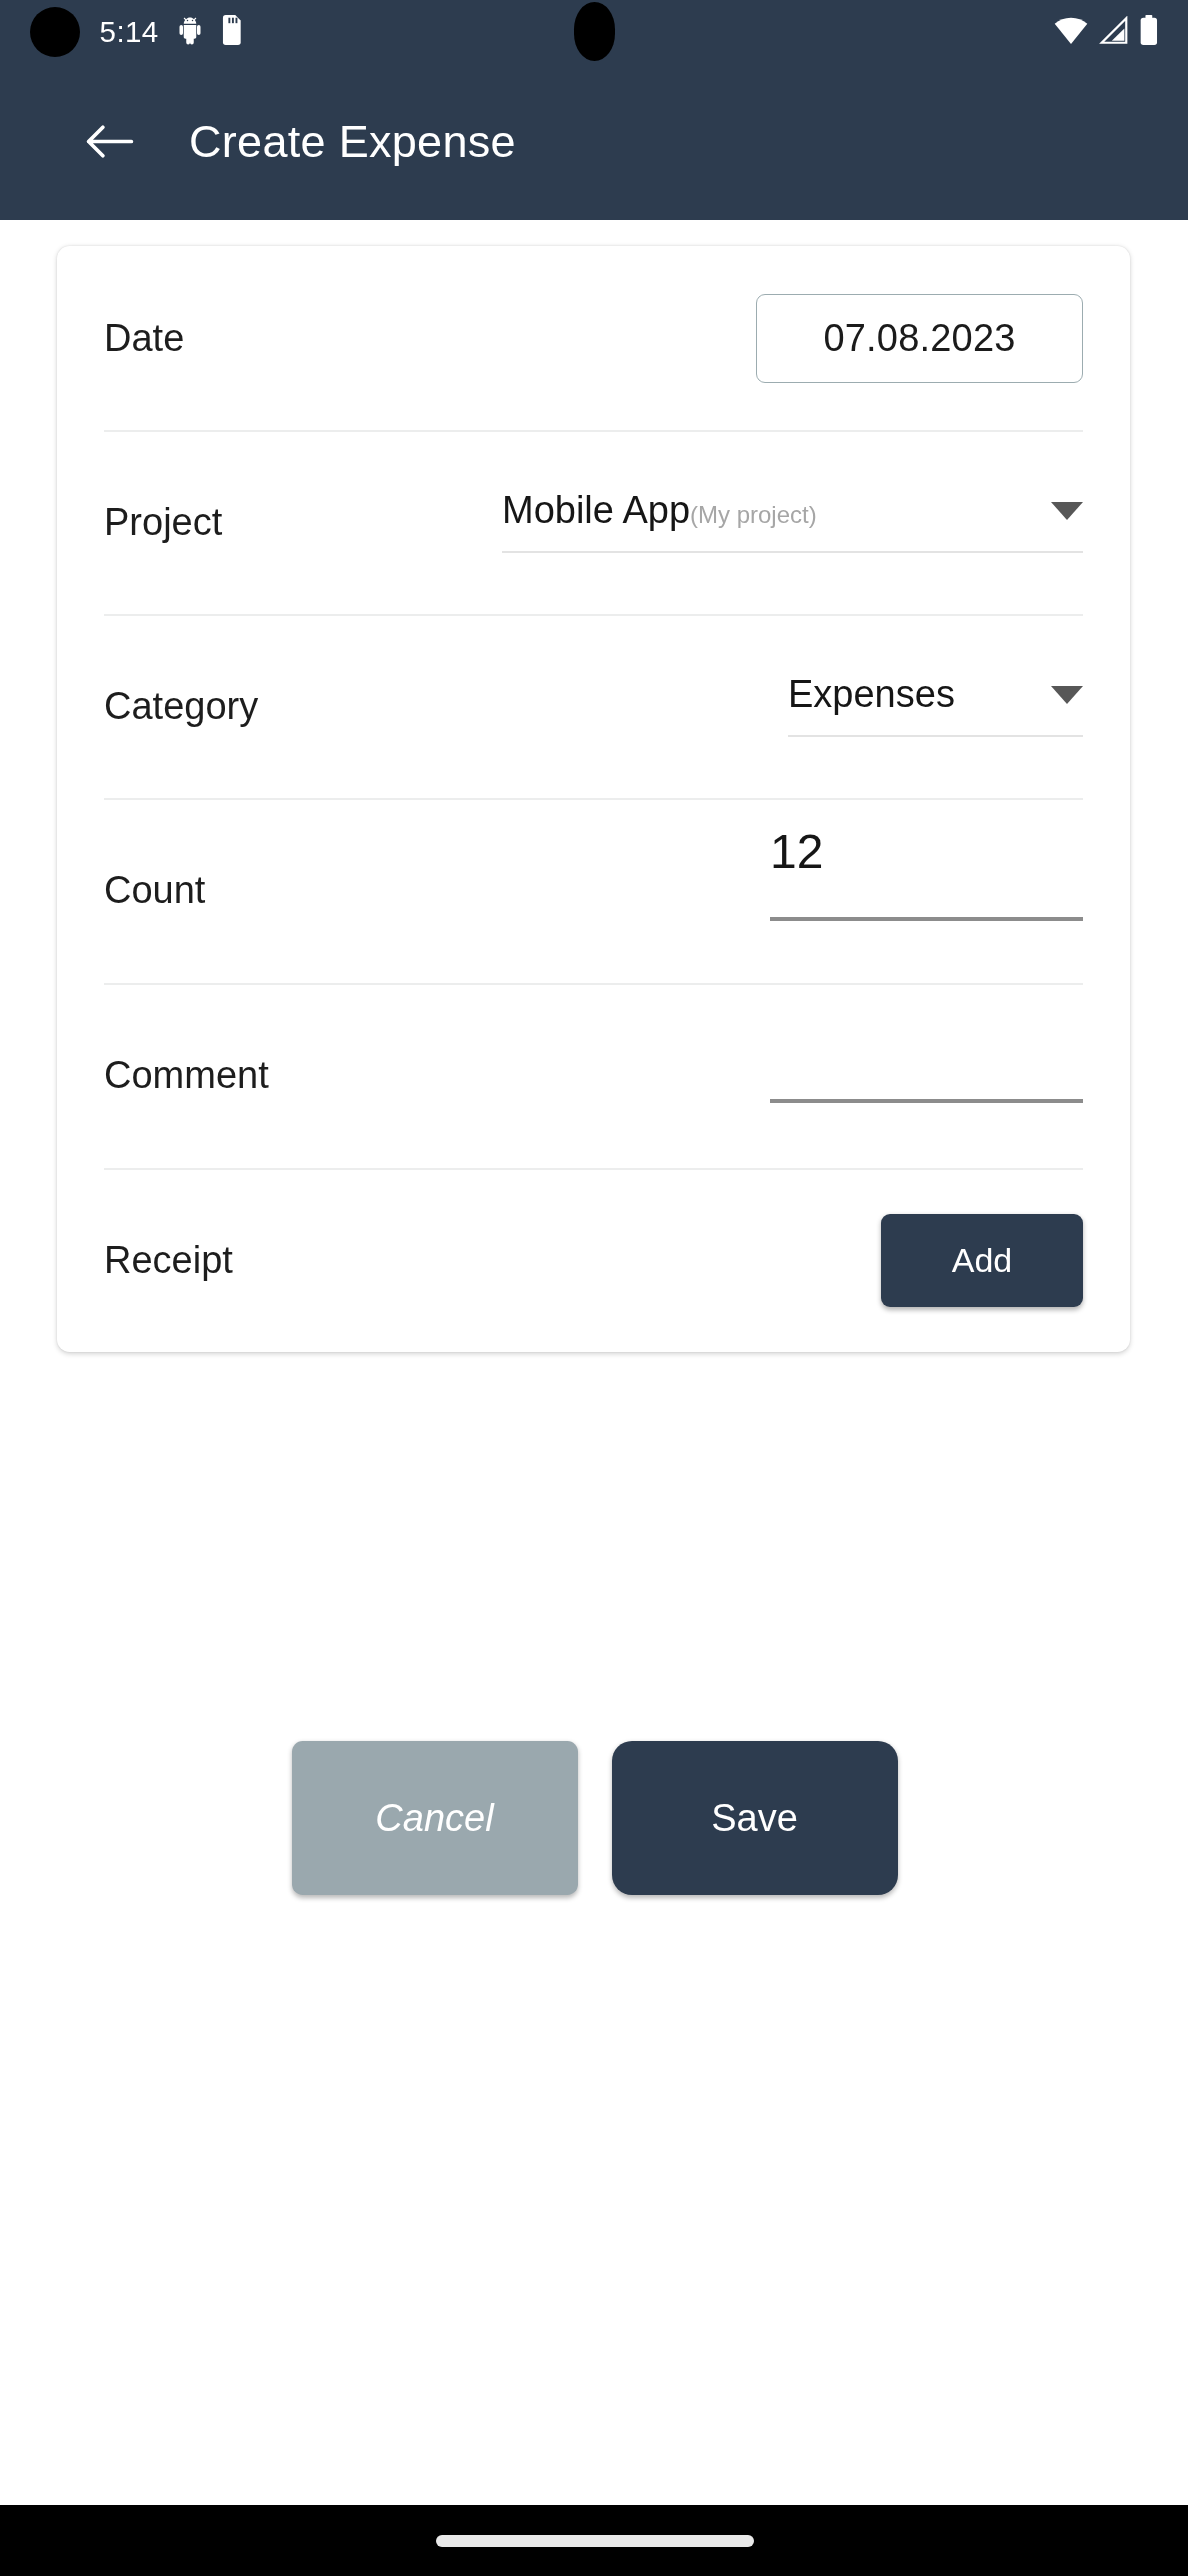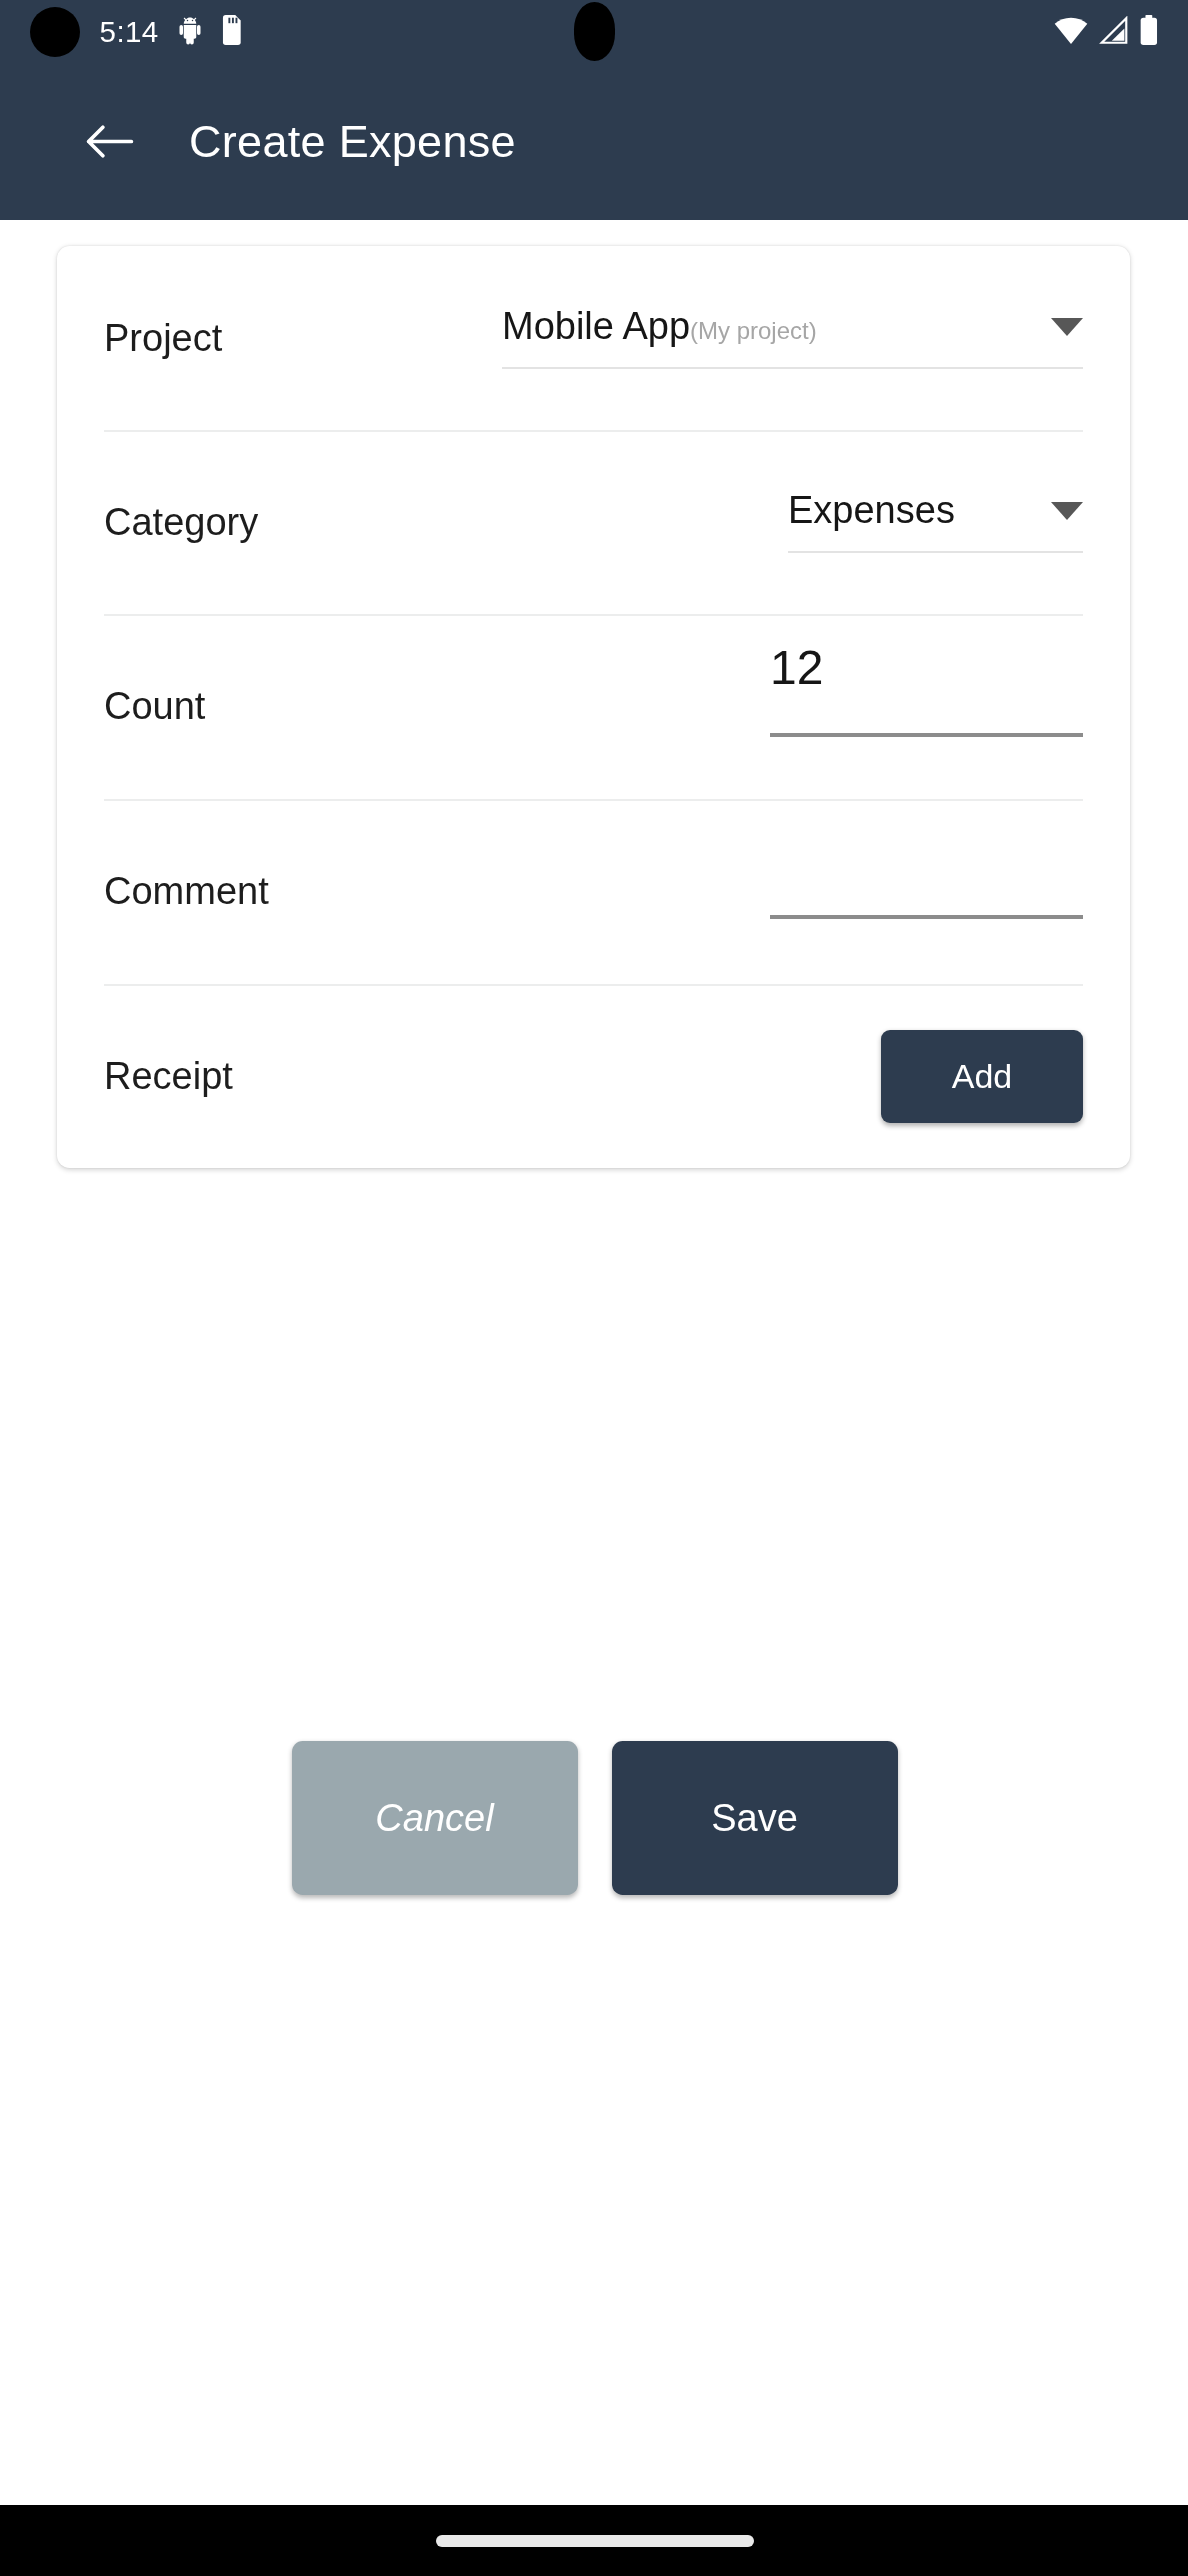--- a/index.html
+++ b/index.html
@@ -220,21 +220,21 @@
     height:154px;
     border:none;
     border-radius:10.7px;
     font-size:38px;
     color:#ffffff;
     font-family:"Liberation Sans", sans-serif;
     cursor:pointer;
     box-shadow:0 2.7px 5.4px rgba(0,0,0,0.28);
   }
   .btn-cancel{ background:#9aa8ae;font-style:italic; }
-  .btn-save{ background:#2d3c4f; }
+  .btn-save{ background:#2d3c4f;border-radius:20px; }
 
   
   .nav-bar{
     height:72px;
     background:#000000;
     display:flex;
     align-items:center;
     justify-content:center;
   }
   .gesture-pill{
@@ -297,20 +297,28 @@
       <path d="M26 11.5H2M10 3.5L2 11.5l8 8"></path>
     </svg>
   </div>
   <div class="app-title">Create Expense</div>
 </div>
 
 <div class="page-body">
 
   <div class="form-card">
 
+    <div class="form-row">
+      <div class="row-label">Date</div>
+      <div class="row-control">
+        <div class="date-box">
+          <span class="date-text">07.08.2023</span>
+        </div>
+      </div>
+    </div>
 
     <div class="form-row">
       <div class="row-label">Project</div>
       <div class="row-control">
         <div class="dropdown dd-project">
           <span class="dd-main">Mobile App</span>
           <span class="dd-sub">(My project)</span>
           <span class="caret" style="margin-left:auto;"></span>
           <span class="underline"></span>
         </div>

